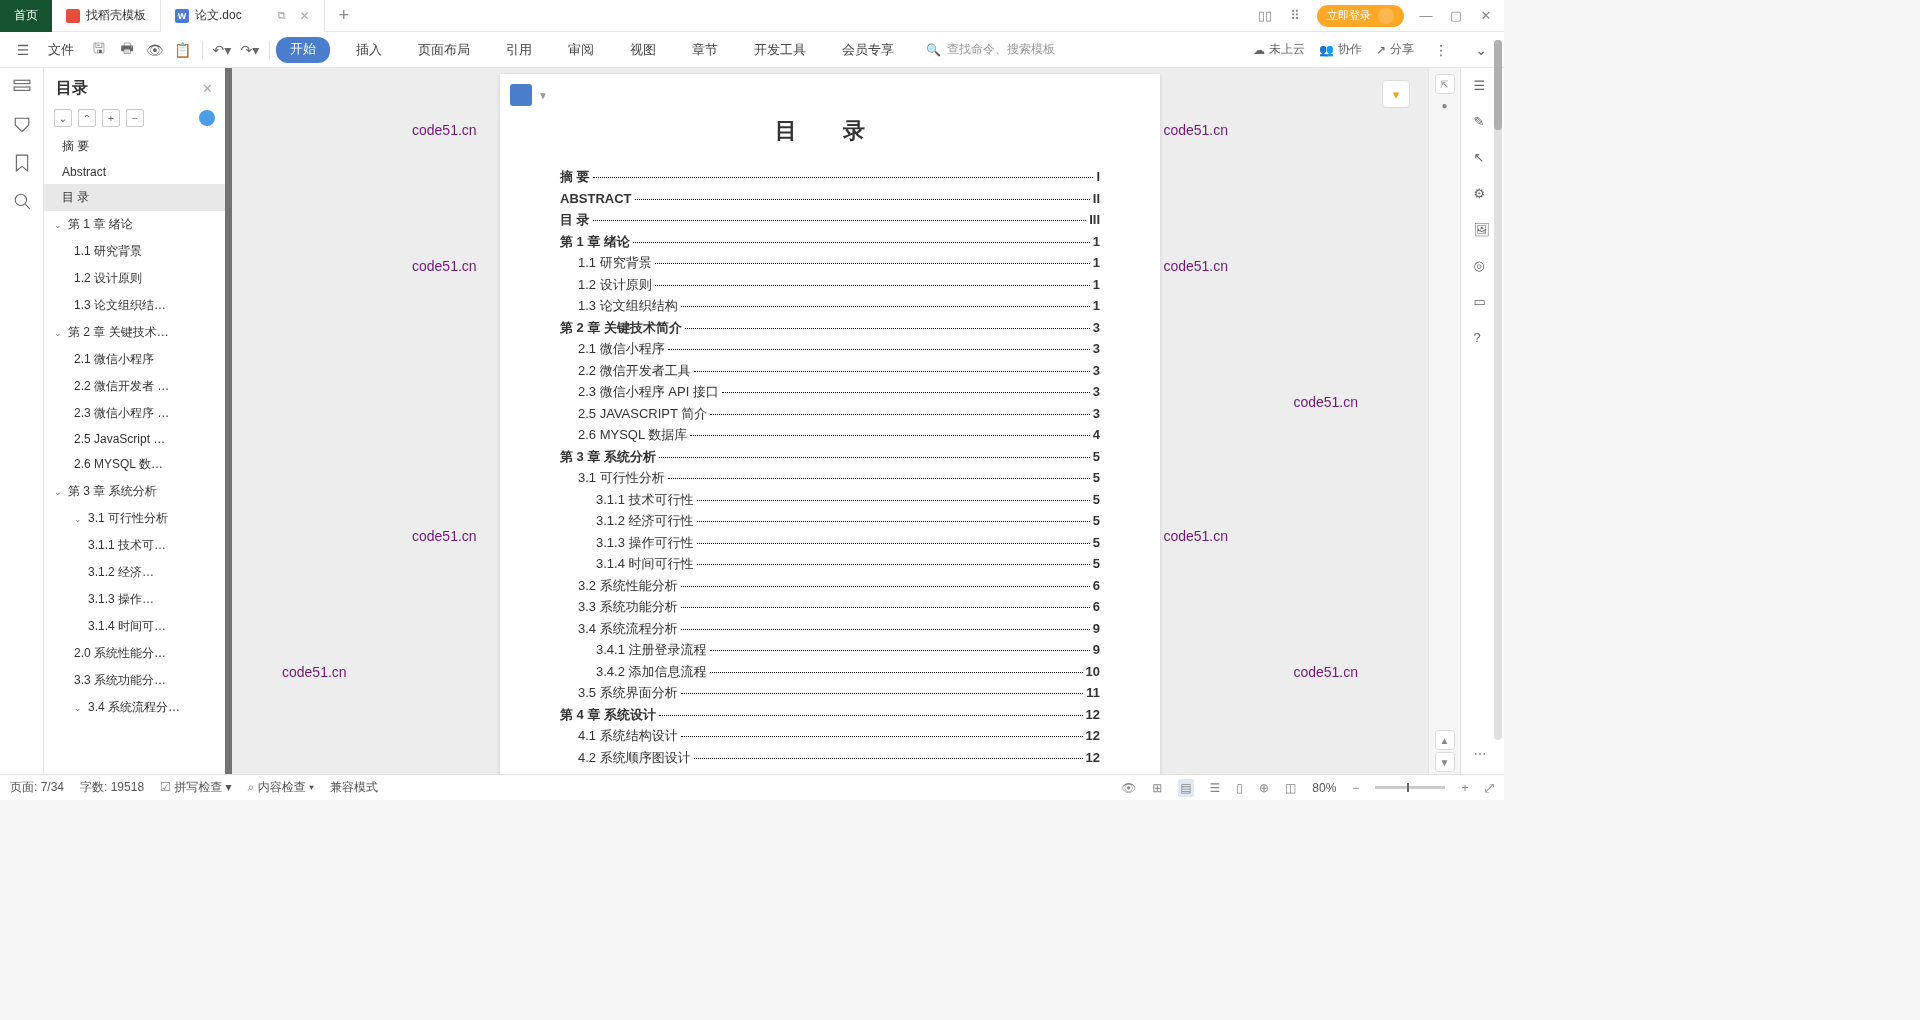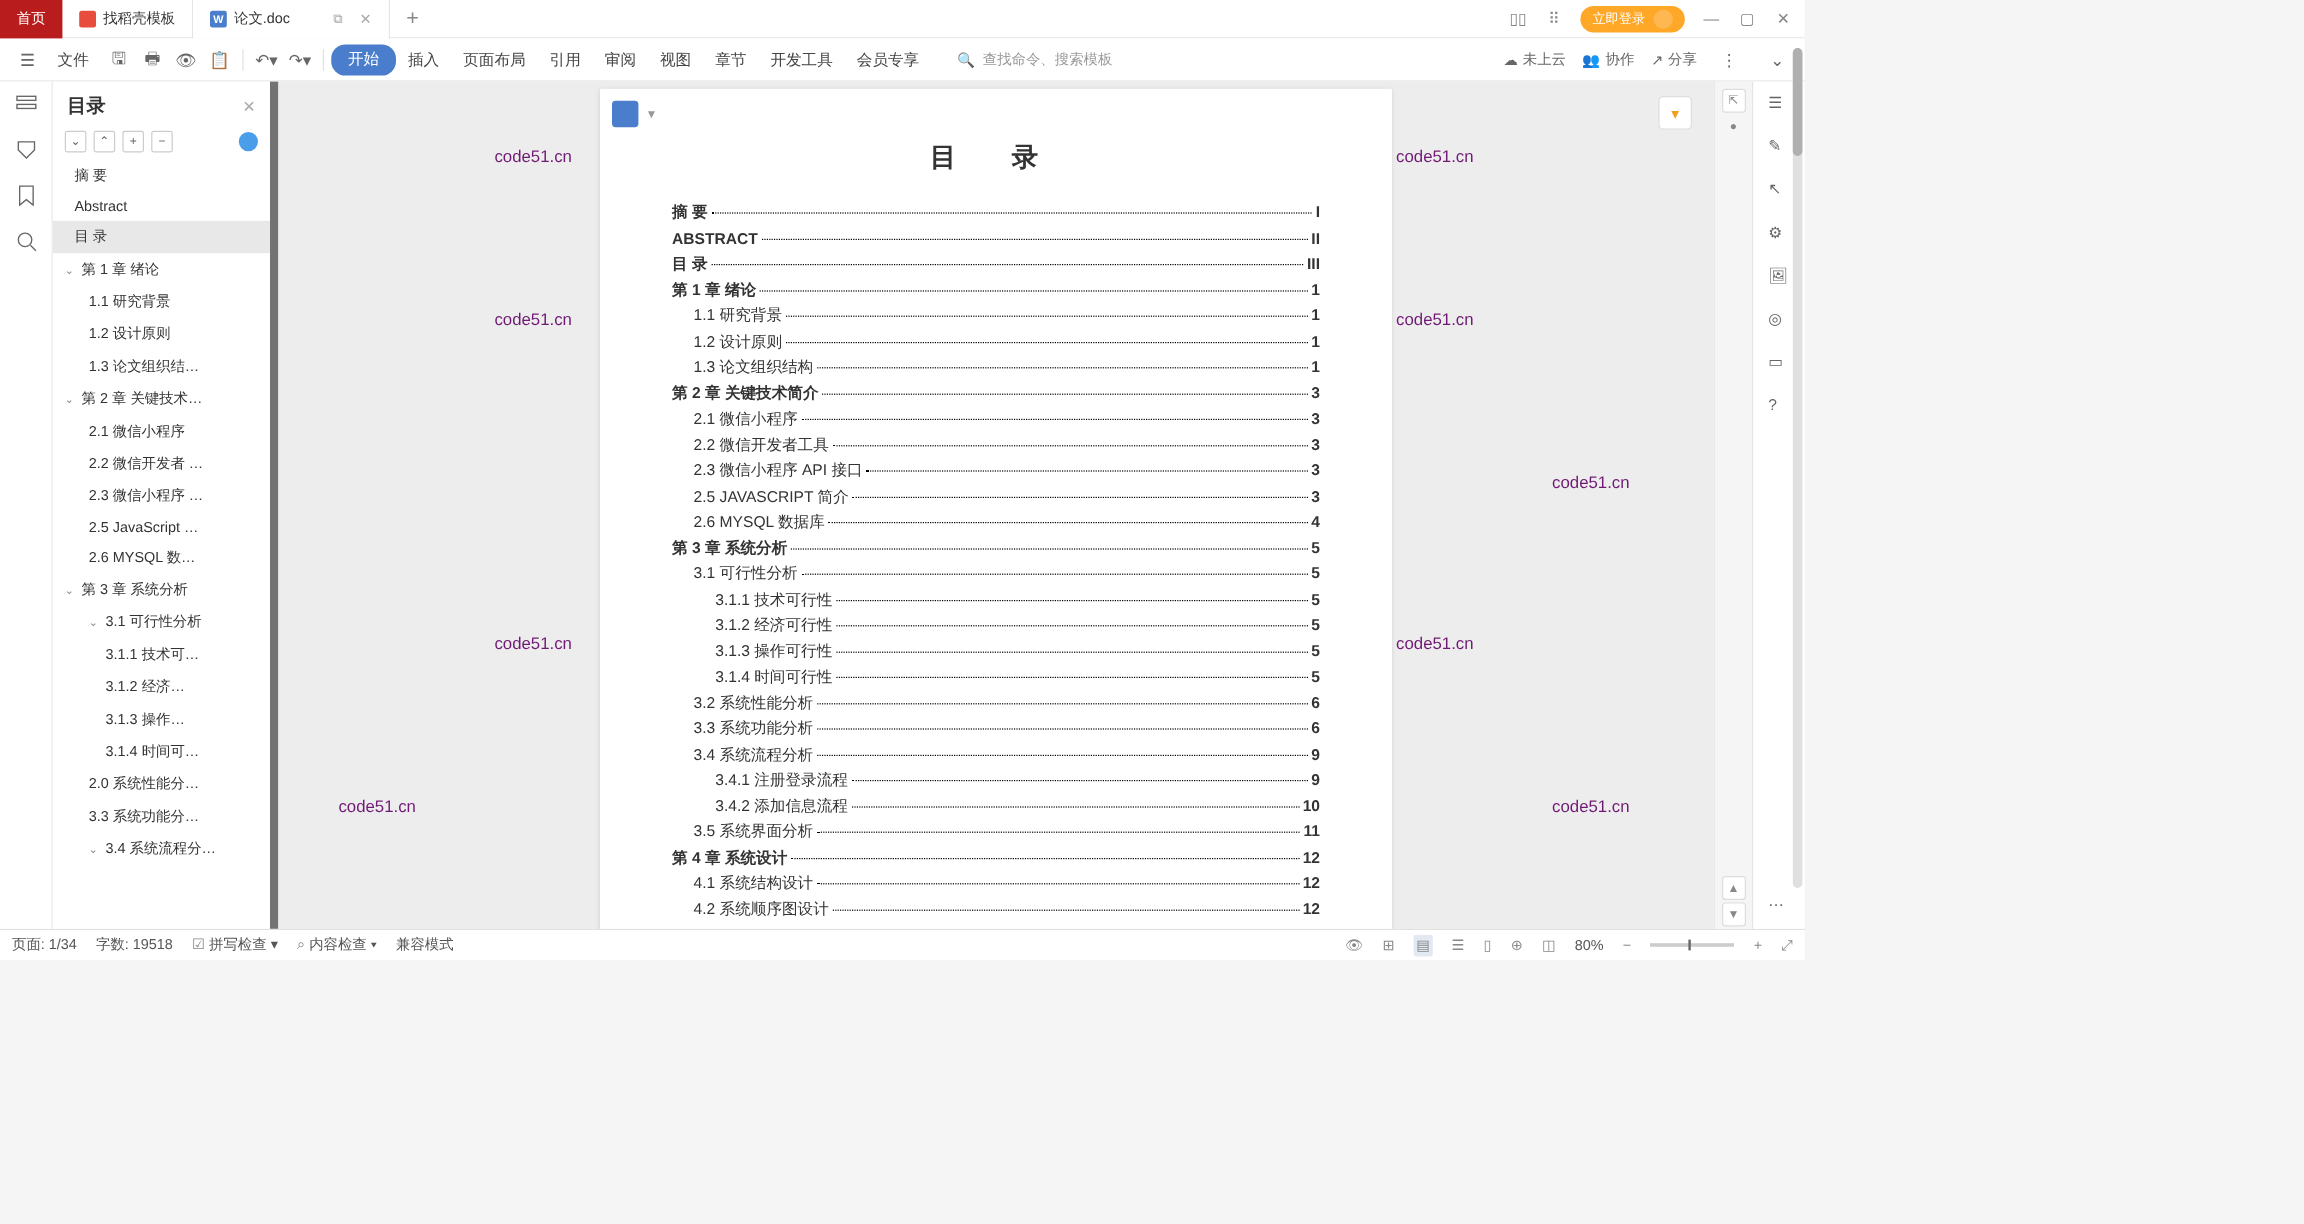--- a/index.html
+++ b/index.html
@@ -1,19 +1,19 @@
 <!DOCTYPE html>
 <html><head>
 <meta charset="utf-8">
 <style>
 *{margin:0;padding:0;box-sizing:border-box;font-family:"Microsoft YaHei","PingFang SC",Arial,sans-serif}
 body{width:1504px;height:800px;overflow:hidden;background:#f5f5f5;font-size:13px;color:#333;position:relative}
 .titlebar{height:32px;background:#fff;display:flex;align-items:center;border-bottom:1px solid #e5e5e5}
 .tab{height:32px;display:flex;align-items:center;padding:0 14px;border-right:1px solid #e5e5e5;gap:6px;font-size:12px;position:relative}
-.tab.home{background:#b91c1c;color:#fff;border:none}
+.tab.home{background:#14532d;color:#fff;border:none}
 .tab.active{background:#fff}
 .tab-ico{width:14px;height:14px;display:inline-block;border-radius:2px}
 .tab-ico.red{background:#e74c3c}
 .tab-ico.blue{background:#4a7dcb;color:#fff;font-size:9px;font-weight:bold;text-align:center;line-height:14px}
 .tab-spacer{flex:1}
 .win-icons{display:flex;align-items:center;gap:14px;padding:0 10px}
 .win-ico{width:16px;height:16px;color:#888;display:flex;align-items:center;justify-content:center}
 .login-btn{background:#ffa726;color:#fff;border-radius:12px;padding:3px 10px;font-size:11px;display:flex;align-items:center;gap:7px}
 .avatar{width:16px;height:16px;background:#fff3;border-radius:50%}
 .menubar{height:36px;background:#fff;display:flex;align-items:center;padding:0 10px;gap:2px;border-bottom:1px solid #e5e5e5}
@@ -103,21 +103,21 @@
   <span class="mb-ico">☰</span>
   <span class="menu-item">文件</span>
   <span class="mb-ico">🖫</span>
   <span class="mb-ico">🖶</span>
   <span class="mb-ico">👁</span>
   <span class="mb-ico">📋</span>
   <span class="mb-sep"></span>
   <span class="mb-ico">↶▾</span>
   <span class="mb-ico">↷▾</span>
   <span class="mb-sep"></span>
-  <div id="menu-items" style="display:flex;gap:0">
+  <div id="menu-items" style="display:flex;gap:16px">
       <span class="menu-item active">开始</span>
       <span class="menu-item">插入</span>
       <span class="menu-item">页面布局</span>
       <span class="menu-item">引用</span>
       <span class="menu-item">审阅</span>
       <span class="menu-item">视图</span>
       <span class="menu-item">章节</span>
       <span class="menu-item">开发工具</span>
       <span class="menu-item">会员专享</span>
     </div>
@@ -429,21 +429,21 @@
     <span class="rail-ico">⚙</span>
     <span class="rail-ico">🖼</span>
     <span class="rail-ico">◎</span>
     <span class="rail-ico">▭</span>
     <span class="rail-ico">?</span>
     <span class="rail-ico" style="margin-top:auto;margin-bottom:10px">⋯</span>
   </div>
 </div>
 
 <div class="status">
-  <span>页面: 1/34</span>
+  <span>页面: 7/34</span>
   <span>字数: 19518</span>
   <span><span class="st-ico">☑</span> <span>拼写检查</span> ▾</span>
   <span><span class="st-ico">⌕</span> <span>内容检查</span> ▾</span>
   <span>兼容模式</span>
   <span class="sp"></span>
   <span class="st-ico">👁</span>
   <span class="st-ico">⊞</span>
   <span class="st-ico" style="background:#e2e9f3;padding:2px;border-radius:2px">▤</span>
   <span class="st-ico">☰</span>
   <span class="st-ico">▯</span>

